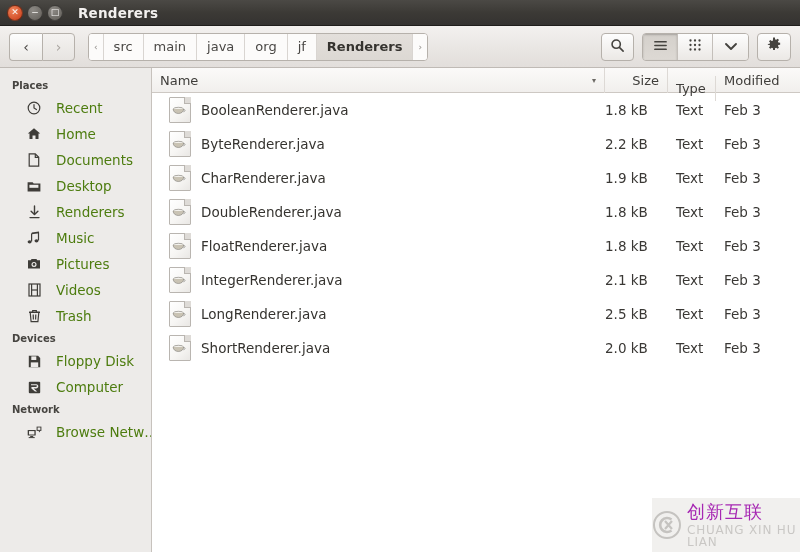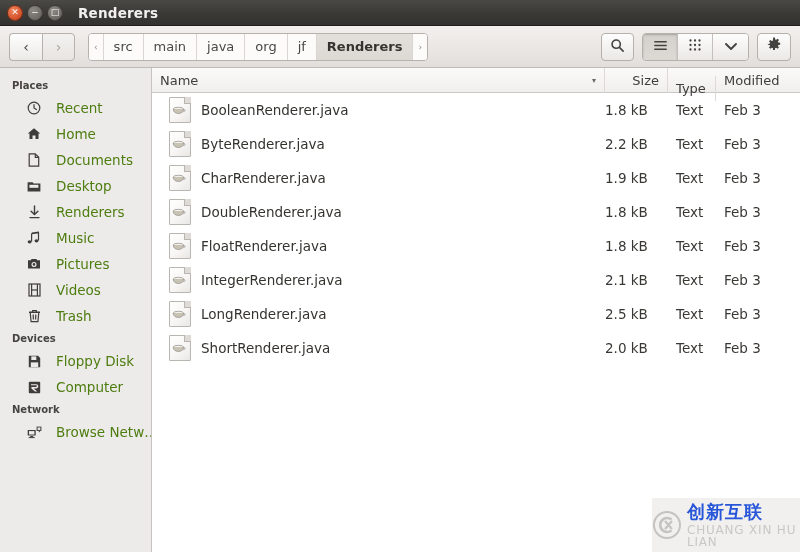--- a/index.html
+++ b/index.html
@@ -151,21 +151,21 @@
   
   .watermark {
     position: absolute; right: 0; bottom: 0;
     width: 148px; height: 54px;
     background: #f1f0ee;
     display: flex; align-items: center; justify-content: center; gap: 5px;
     color: #c2c0bd; opacity: .95;
   }
   .wm-logo { width: 30px; height: 30px; flex: 0 0 30px; }
   .wm-texts { display: flex; flex-direction: column; line-height: 1; }
-  .wm-cn { font-size: 18px; font-weight: bold; color: #1d4ed8; letter-spacing: 1px; }
+  .wm-cn { font-size: 18px; font-weight: normal; color: #a21caf; letter-spacing: 1px; }
   .wm-en { font-size: 12px; color: #c7c5c2; letter-spacing: .8px; margin-top: 3px; }
 </style>
 </head>
 <body>
 
 <div class="window">
 
   <div class="titlebar">
     <div class="wbtns">
       <div class="wbtn close">✕</div>

